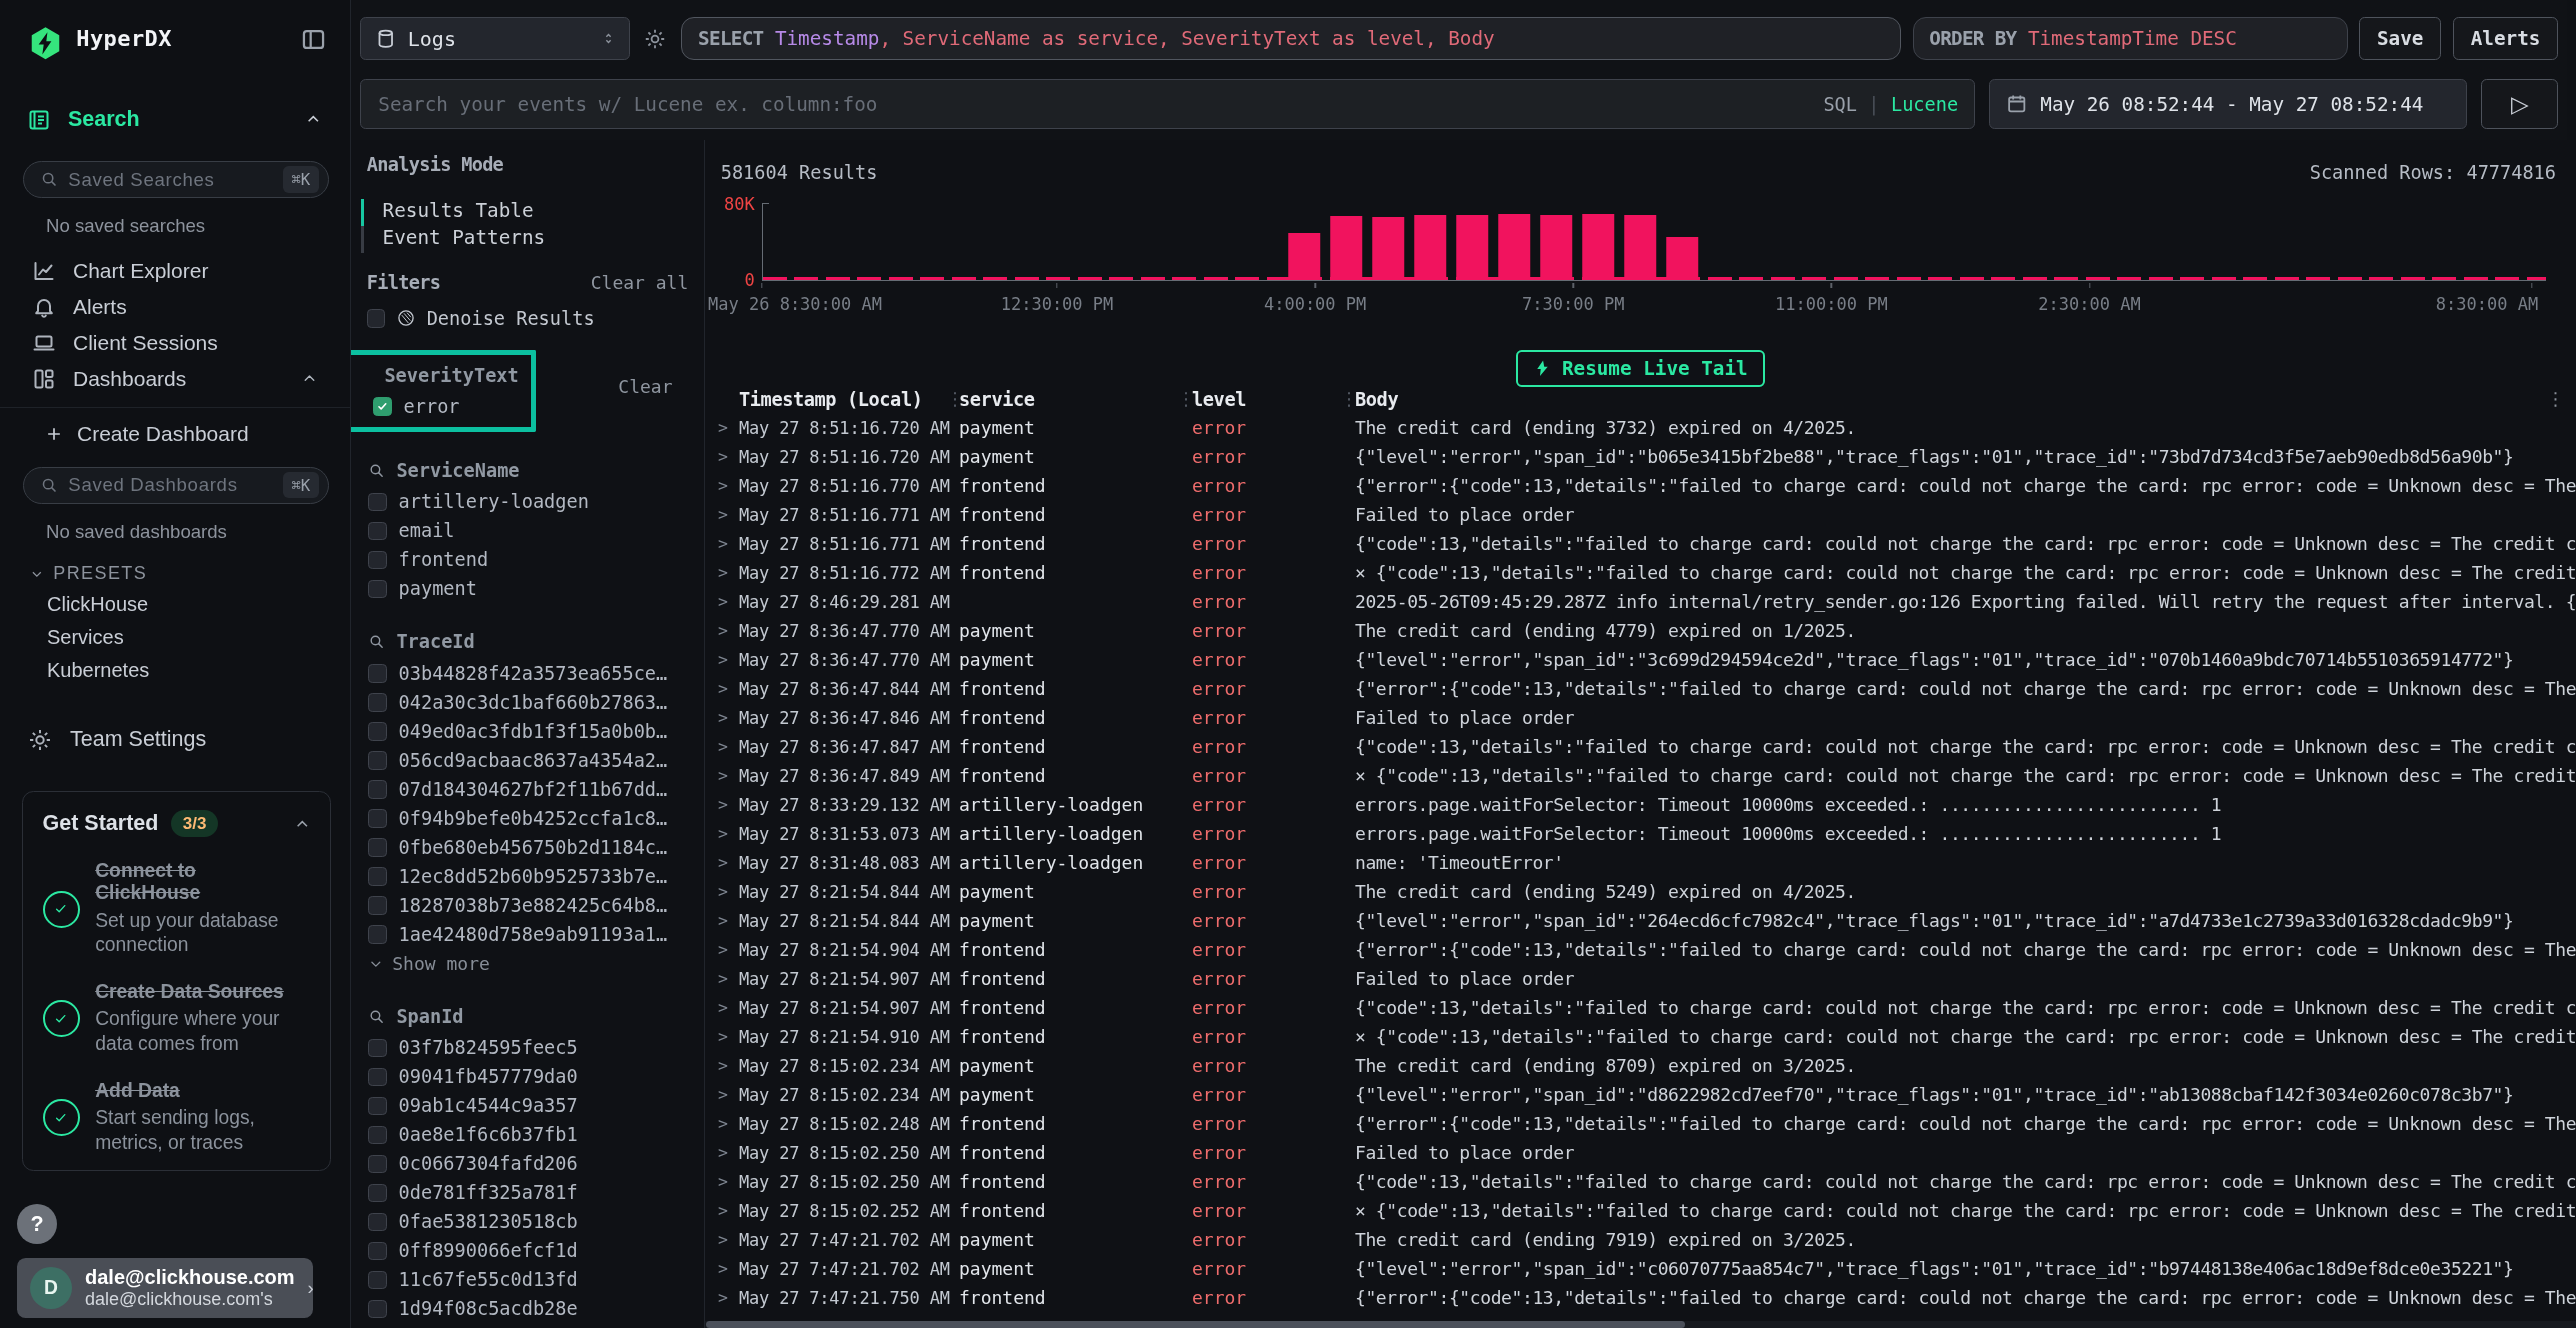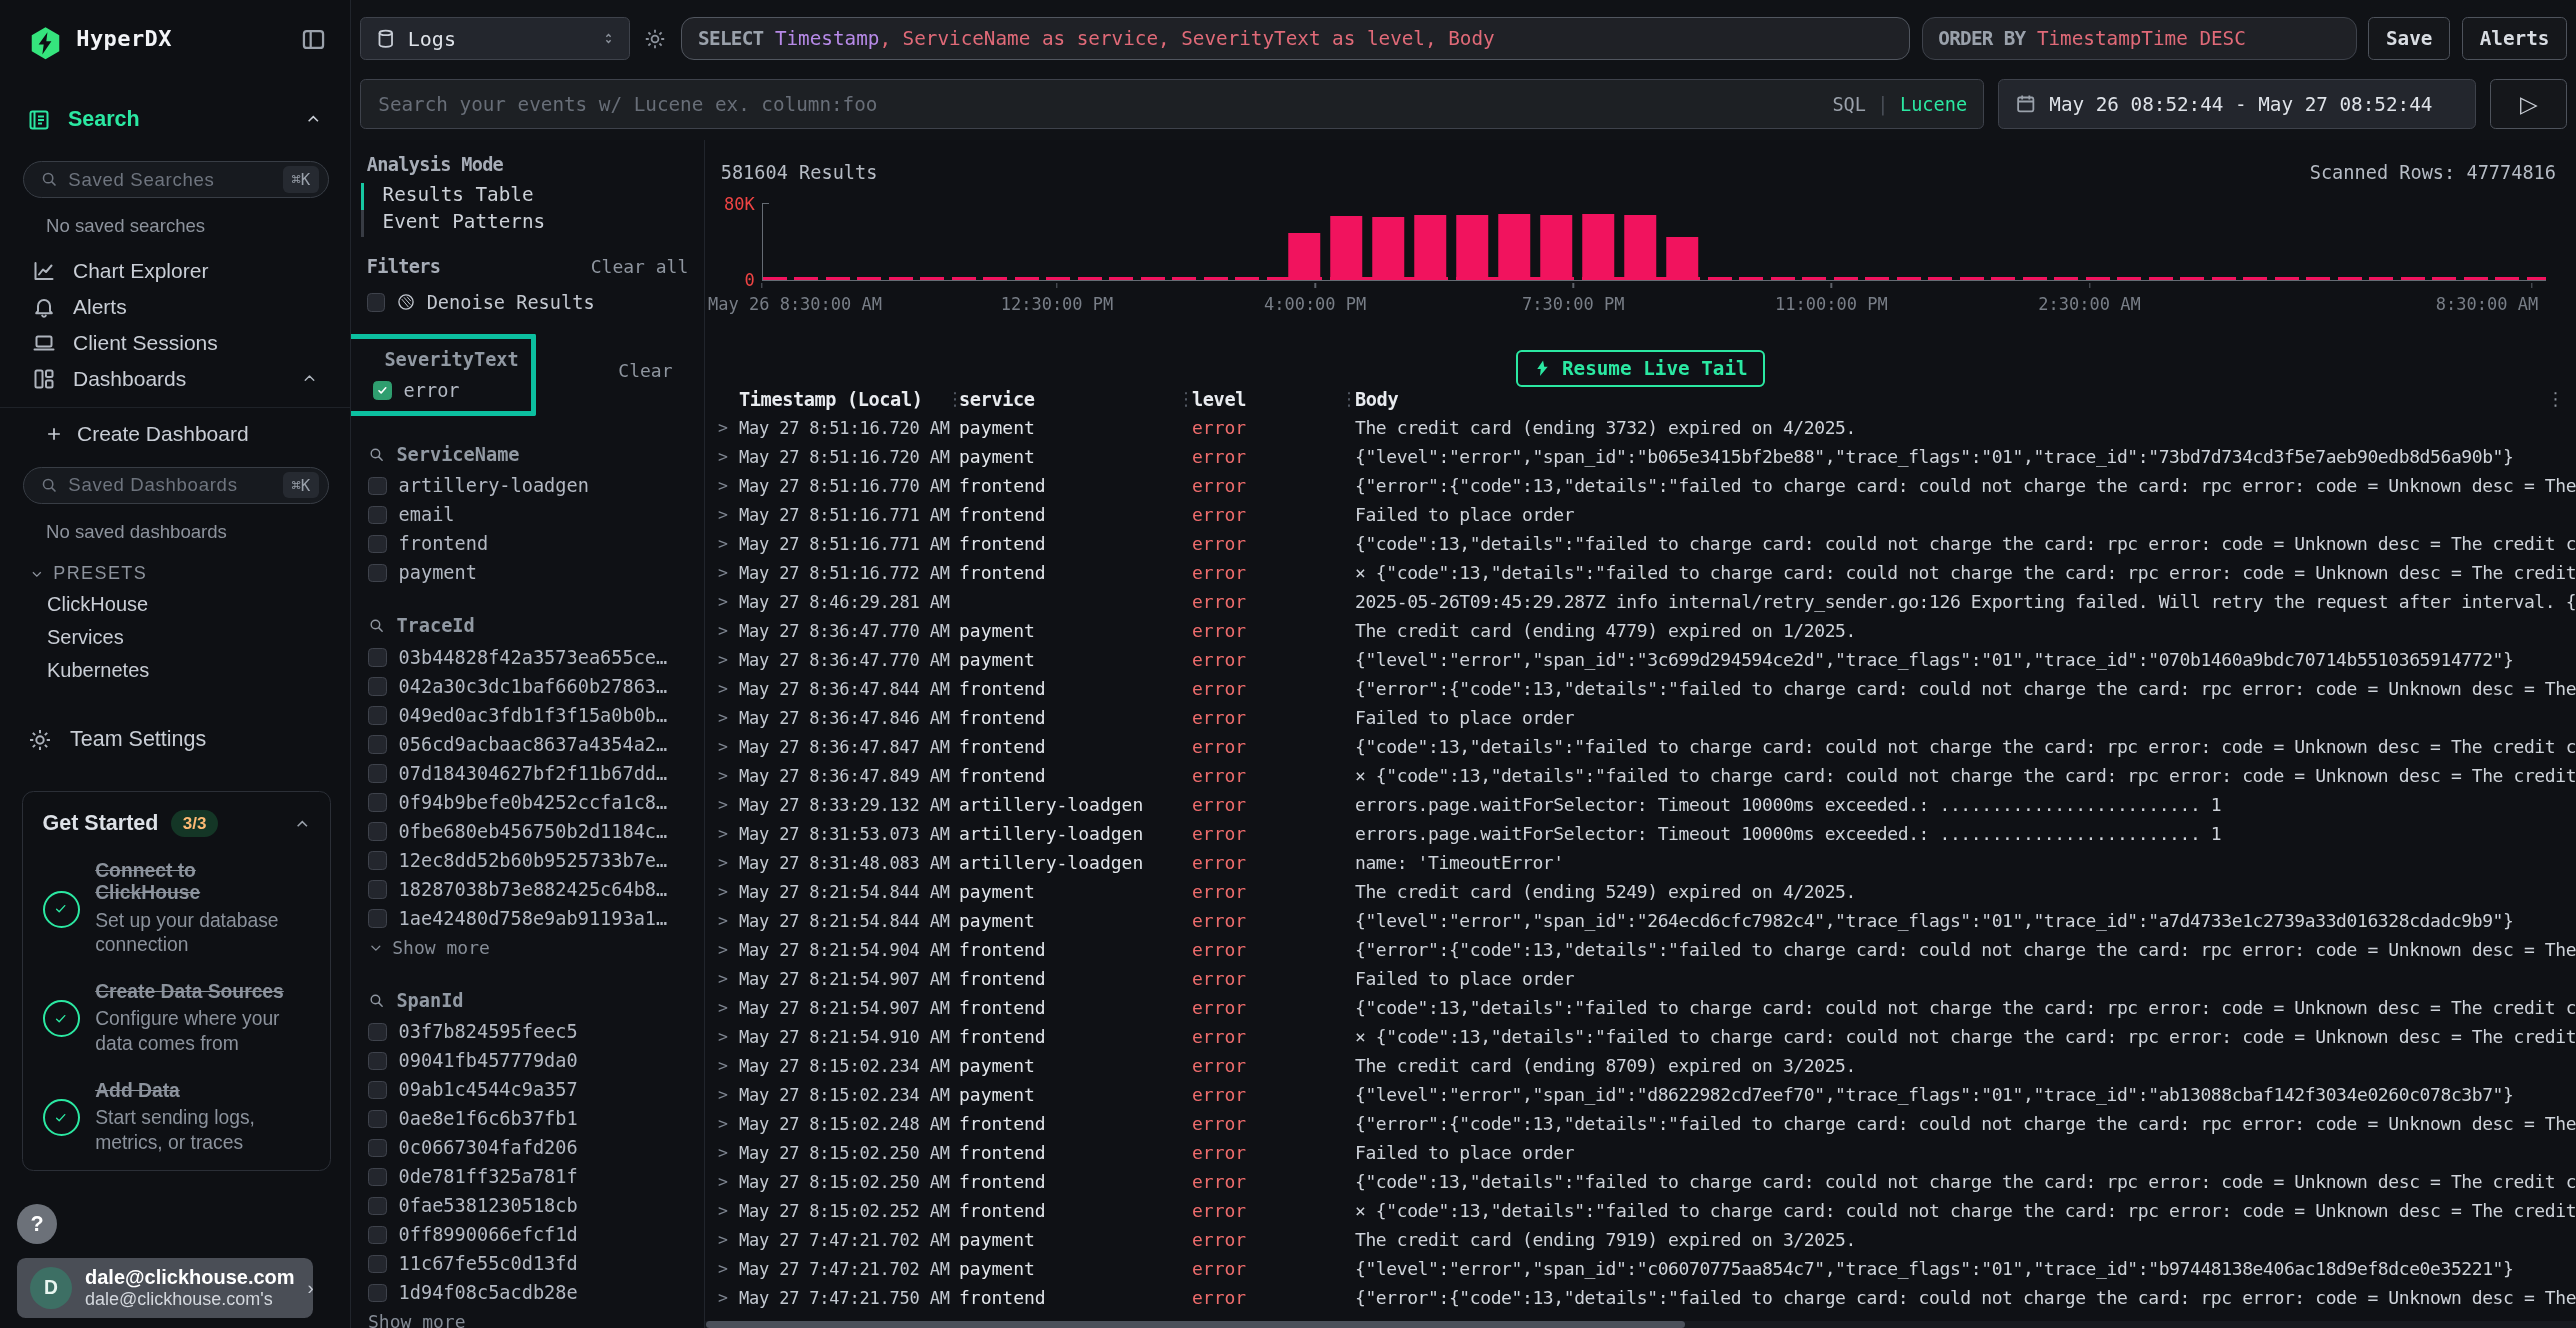--- a/index.html
+++ b/index.html
@@ -67,21 +67,21 @@
         font:bold 21.5px var(--sans);color:#fff;}
   .user{position:absolute;left:17px;right:37px;bottom:10px;height:60px;border-radius:8.6px;
         background:rgba(124,130,141,.55);display:flex;align-items:center;gap:13px;padding:0 13px;box-sizing:border-box;}
   .avatar{flex:none;width:42px;height:42px;border-radius:50%;background:#3d6f64;color:#e9f6f0;
           display:flex;align-items:center;justify-content:center;font:bold 19.3px var(--sans)}
   .u-email{font:bold 20px var(--sans);color:#fff;line-height:1.15}
   .u-org{font:18px var(--sans);color:#d4d8de;line-height:1.15}
   .user .chev{margin-left:auto;font:18.6px var(--sans);color:#c9ced6}
 
   
-  .topbar{position:absolute;left:351px;top:0;right:0;height:140px;background:var(--bg)}
+  .topbar{position:absolute;left:351px;top:0;right:9px;height:140px;background:var(--bg)}
   .r1{position:absolute;top:17px;left:8.6px;right:8.6px;height:43px;display:flex;align-items:stretch;gap:11.4px;}
   .src{width:270px;background:var(--panel);border:1.4px solid #3e424b;border-radius:5.7px;
        display:flex;align-items:center;gap:11.4px;padding:0 11.4px 0 14.3px;box-sizing:border-box;}
   .src .nicon{width:21.5px;height:21.5px;color:#c9ced6}
   .src .slabel{font:20px var(--mono);color:#dfe3e9}
   .src .ud{margin-left:auto;width:17px;height:17px;color:#8d939d}
   .gearbtn{width:29px;display:flex;align-items:center;justify-content:center;color:#8d939d}
   .gearbtn svg{width:24px;height:24px}
   .q{display:flex;align-items:center;background:#1f2126;border:1.4px solid #51565f;border-radius:13px;
      padding:0 15.7px;font:19.3px var(--mono);white-space:pre;overflow:hidden;box-sizing:border-box;}
@@ -104,21 +104,21 @@
          border:1.4px solid #3e424b;border-radius:5.7px;padding:0 15.7px;box-sizing:border-box;
          font:19.3px var(--mono);color:#dfe3e9;}
   .dater .nicon{width:21.5px;height:21.5px;color:#9aa1ab}
   .run{width:77px;background:#15171b;border:1.4px solid #4e535c;border-radius:5.7px;
        color:#c9ced6;font:23px "DejaVu Sans",sans-serif;display:flex;align-items:center;justify-content:center;cursor:pointer}
 
   
   .filters{position:absolute;left:351px;top:140px;width:354px;bottom:0;box-sizing:border-box;
            border-right:1.4px solid #21252c;padding-top:14.3px;overflow:hidden;font-family:var(--mono);}
   .f-label{margin:0 15.7px;font:bold 18.6px var(--mono);color:#a7adb7;letter-spacing:-0.7px}
-  #tabs{margin:8px 0 0 10px}
+  #tabs{margin:24px 0 0 10px}
   .tab{height:27px;line-height:27px;padding-left:18.6px;border-left:3.6px solid #383c44;
        font:19.3px var(--mono);color:#ccd1d8;cursor:pointer}
   .tab.active{border-left-color:#17c8a2}
   .f-head{display:flex;align-items:center;margin:18.6px 15.7px 0 15.7px;height:21.5px}
   .f-title{font:bold 18.6px var(--mono);color:#a7adb7;letter-spacing:-0.7px}
   .clearall{margin-left:auto;font:18px var(--mono);color:#8f96a0;cursor:pointer}
   .denoise{display:flex;align-items:center;gap:10.7px;margin:13px 0 0 15.7px;height:24px}
   .cb{flex:none;width:18.6px;height:18.6px;background:#23262d;border:1.4px solid #3f434c;border-radius:4.3px;box-sizing:border-box}
   .cb.on{background:#2f9e6f;border-color:#2f9e6f;color:#fff;display:flex;align-items:center;justify-content:center}
   .cb.on svg{width:13px;height:13px}

